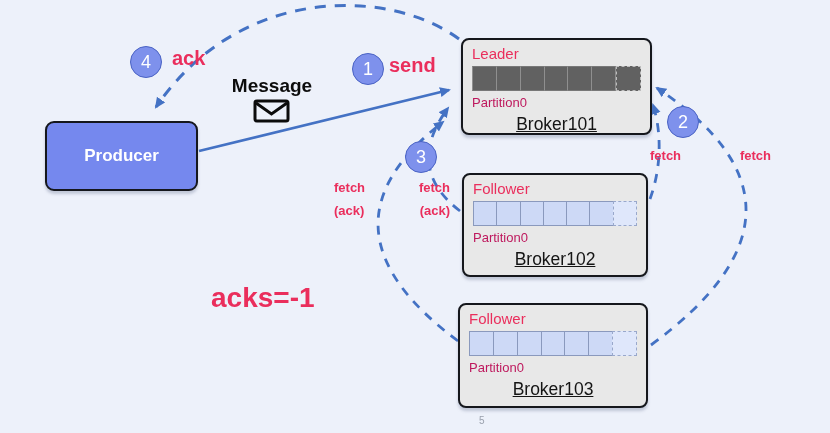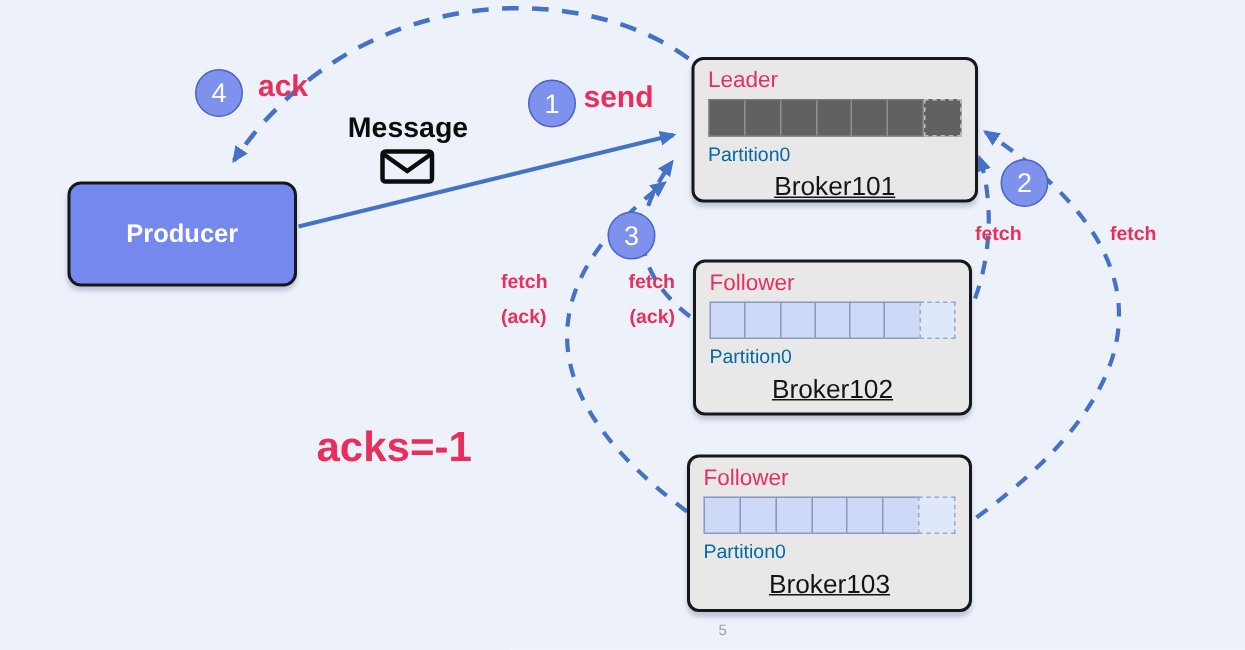--- a/index.html
+++ b/index.html
@@ -27,21 +27,21 @@
   .broker .role{font-size:15px;line-height:19px;color:var(--crimson,#ea2e5c);}
   .broker .bar{display:flex;margin-top:3px;height:25px;}
   .broker .cell{flex:1;box-sizing:border-box;}
   .broker.leader .cell{background:var(--leader-cell,#616161);border-right:1px solid #8f8f8f;}
   .broker.leader .cell:first-child{border-left:1px solid #8f8f8f;}
   .broker.leader .cell{border-top:1px solid #787878;border-bottom:1px solid #787878;}
   .broker.leader .cell.dashed{background:var(--leader-cell,#616161);border:1.5px dashed #bdbdbd;}
   .broker.follower .cell{background:var(--follower-cell,#cdd9f6);border:1px solid #8a99bd;margin-left:-1px;}
   .broker.follower .cell:first-child{margin-left:0;}
   .broker.follower .cell.dashed{background:#dfe7fb;border:1.5px dashed #99a8cb;}
-  .broker .partition{font-size:13px;line-height:16px;margin-top:4px;color:#0369a1;}
+  .broker .partition{font-size:13px;line-height:16px;margin-top:4px;color:#be185d;}
   .broker .bname{font-size:17.5px;line-height:20px;margin-top:3px;text-align:center;color:#141414;text-decoration:underline;}
   .broker.b101{left:461px;top:38px;width:191px;height:97px;}
   .broker.b102{left:462px;top:173px;width:186px;height:104px;}
   .broker.b103{left:458px;top:303px;width:190px;height:105px;}
 
   
   .step-circle{position:absolute;width:32px;height:32px;border-radius:50%;
     background:var(--circle-fill,#7e91ec);border:1.8px solid #4a63c4;box-sizing:border-box;
     display:flex;align-items:center;justify-content:center;color:#fff;font-size:18px;line-height:1;}
   .c1{left:352px;top:53px;}

